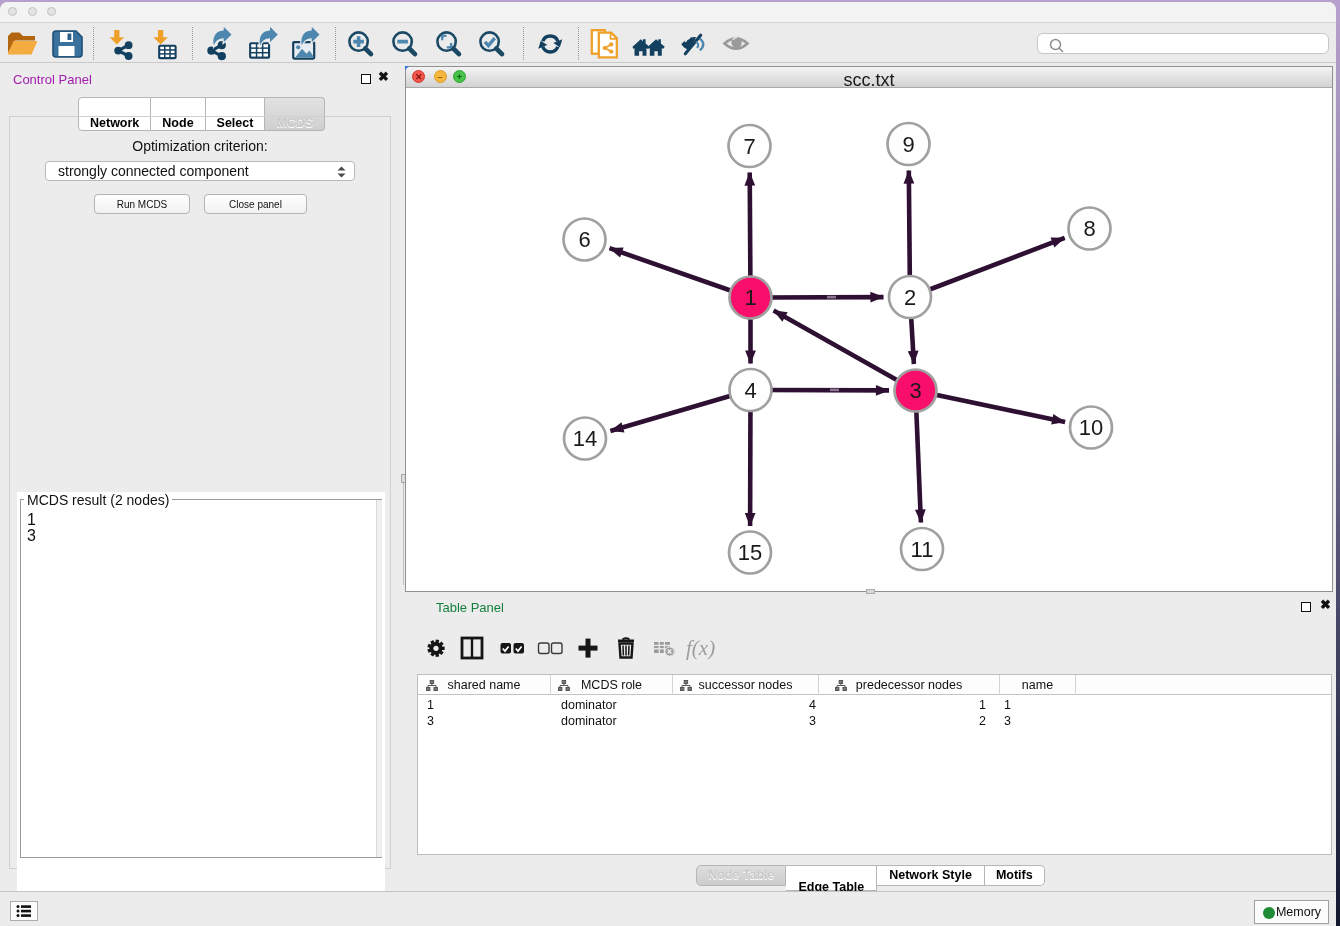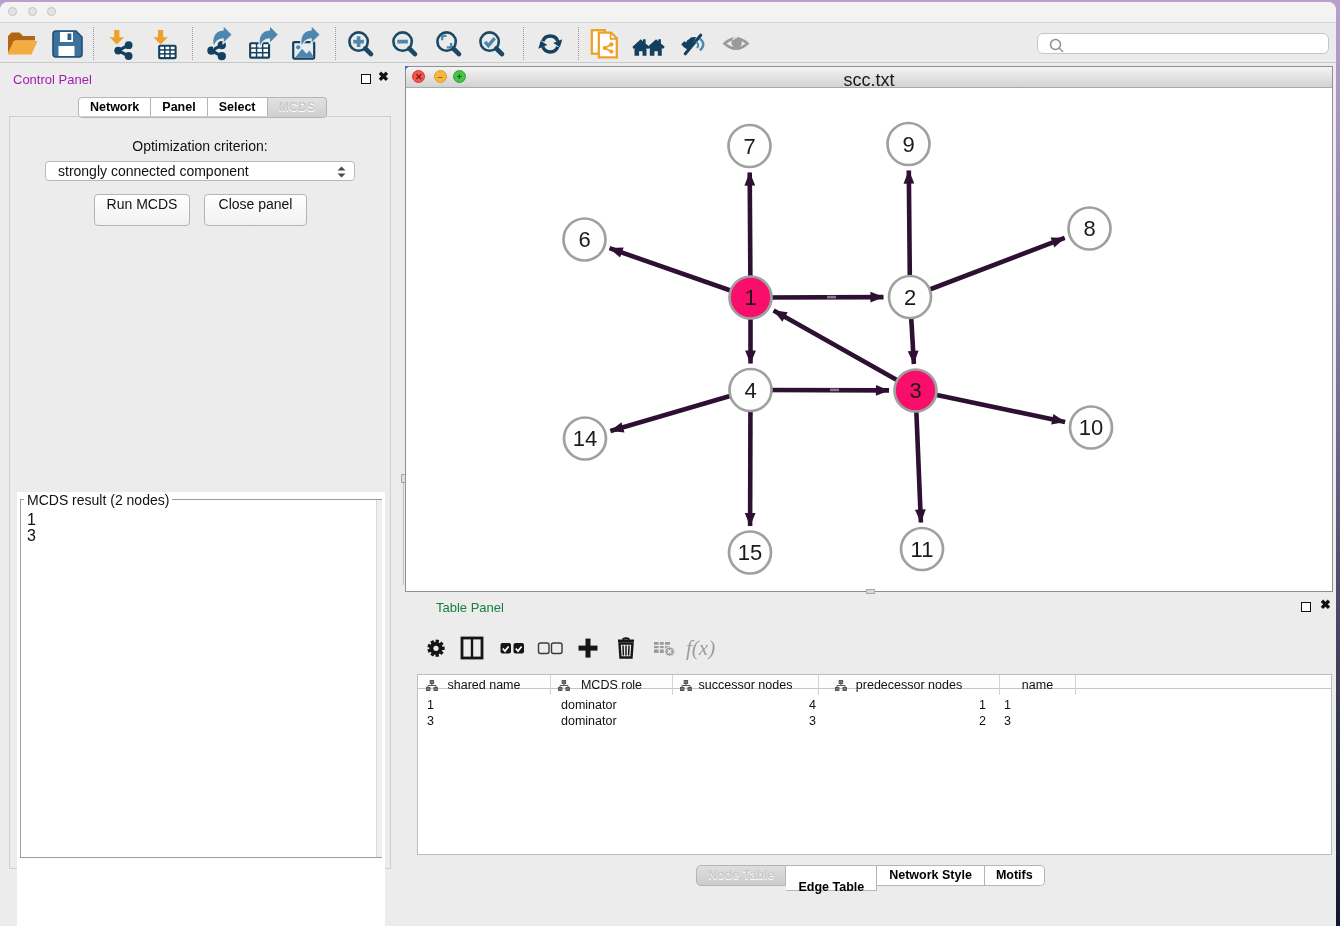--- a/index.html
+++ b/index.html
@@ -11,46 +11,46 @@
 
 #toolbar{position:absolute;left:0;top:21px;width:100%;height:40px;background:#ebebeb;border-bottom:1px solid #c9c9c9}
 .tsep{position:absolute;top:4px;height:33px;width:0;border-left:1px dotted #979797}
 #search{position:absolute;left:1037px;top:10px;width:292px;height:21px;background:#fff;border:1px solid #c6c6c6;border-radius:6px}
 
 #cpanel{position:absolute;left:0;top:61px;width:400px;height:828px;background:#ececec}
 #cptitle{position:absolute;left:13px;top:9px;font-size:13px;color:#a21caf}
 .float-ic{position:absolute;width:10px;height:10px;border:1.5px solid #111;background:#fff}
 .close-x{position:absolute;font-size:13px;font-weight:bold;color:#111}
 .tabrow{position:absolute;display:flex;height:21px;font-size:12.5px;font-weight:bold}
-.tab{background:#fff;border:1px solid #b5b5b5;border-left:none;padding:0 11px;line-height:19px;color:#000;text-align:left}
+.tab{background:#fff;border:1px solid #b5b5b5;border-left:none;padding:16px 11px;line-height:19px;color:#000;text-align:left}
 .tab.first{border-left:1px solid #b5b5b5;border-radius:4px 0 0 4px}
 .tab.sel{background:linear-gradient(#e2e2e2,#cfcfcf);color:#c9c9c9;text-shadow:0 1px 0 #fff;border-radius:0 4px 4px 0}
 #cpbox{position:absolute;left:9px;top:53px;width:382px;height:753px;border:1px solid #cfcfcf}
 #optlabel{position:absolute;left:0;top:21px;width:100%;text-align:center;font-size:14px;color:#111}
 #combo{position:absolute;left:35px;top:44px;width:310px;height:20px;background:#fff;border:1px solid #b9b9b9;border-radius:4px;font-size:14px;line-height:19px;padding-left:12px;color:#111}
-.btn{position:absolute;top:77px;height:32px;background:linear-gradient(#ffffff,#f1f1f1);border:1px solid #b4b4b4;border-radius:4px;font-size:14px;text-align:center;line-height:19px;color:#111}
+.btn{position:absolute;top:77px;height:20px;background:linear-gradient(#ffffff,#f1f1f1);border:1px solid #b4b4b4;border-radius:4px;font-size:10px;text-align:center;line-height:19px;color:#111}
 #mcdsbox{position:absolute;left:7px;top:375px;width:368px;height:464px;background:#fff}
 #mcdsborder{position:absolute;left:2.5px;top:7px;width:362px;height:359px;border:1px solid #9a9a9a}
 #mcdslabel{position:absolute;left:7px;top:0;background:#fff;padding:0 3px;font-size:14px;color:#111}
 #mcdstext{position:absolute;left:10px;top:20px;font-size:16px;color:#111;line-height:16px}
 #mcdssb{position:absolute;right:3px;top:8px;width:6px;height:357px;background:#efefef;border-left:1px solid #dadada}
 
 #vsplit{position:absolute;left:400px;top:61px;width:8px;height:828px;background:#ececec}
 
 #netframe{position:absolute;left:405px;top:64px;width:928px;height:526px;border:1px solid #909090;background:#fff}
 #nettitle{position:absolute;left:0;top:0;width:100%;height:21px;background:linear-gradient(#f4f4f4,#d2d2d2);border-bottom:1px solid #aaa}
 #nettitle .txt{position:absolute;width:100%;top:3px;text-align:center;font-size:18px;color:#1a1a1a}
 .mac{position:absolute;top:2.5px;width:13px;height:13px;border-radius:50%;font:bold 9px/12px "Liberation Sans",sans-serif;text-align:center}
 #canvas{position:absolute;left:0;top:21px;width:926px;height:503px;background:#fff}
 
 #tpanel{position:absolute;left:408px;top:595px;width:928px;height:294px;background:#ececec}
 #tptitle{position:absolute;left:28px;top:3px;font-size:13px;color:#15803d}
 #ttool{position:absolute;left:0;top:0;height:64px;width:100%}
 #tbl{position:absolute;left:9px;top:77px;width:915px;height:181px;background:#fff;border:1px solid #bdbdbd}
-#thead{position:absolute;left:0;top:0;width:100%;height:14px;background:#fdfdfd;border-bottom:1px solid #c4c4c4;font-size:12.5px;color:#111}
+#thead{position:absolute;left:0;top:0;width:100%;height:20px;background:#fdfdfd;border-bottom:1px solid #c4c4c4;font-size:12.5px;color:#111}
 .th{position:absolute;top:0;height:20px;border-right:1px solid #d4d4d4;text-align:center;line-height:20px}
 .treeic{position:absolute;top:5px}
 .td{position:absolute;font-size:12.5px;color:#111}
 .btabs{position:absolute;top:268px;left:288px;display:flex;height:21px;font-size:12.5px;font-weight:bold}
 .btab{background:#fff;border:1px solid #b5b5b5;border-left:none;padding:0 11px;line-height:19px;color:#000}
 .btab.first{border-left:1px solid #b5b5b5;border-radius:5px 0 0 5px;background:linear-gradient(#dedede,#cccccc);color:#c9c9c9;text-shadow:0 1px 0 #fff}
 .btab.last{border-radius:0 5px 5px 0}
 
 #statusbar{position:absolute;left:0;top:889px;width:1336px;height:35px;background:#ececec;border-top:1px solid #c4c4c4}
 #listbtn{position:absolute;left:10px;top:9px;width:28px;height:20px;background:#fcfcfc;border:1px solid #ababab}
@@ -178,21 +178,21 @@
         </svg>
       </div>
   </div>
 
   <div id="cpanel">
     <div id="cptitle">Control Panel</div>
     <div class="float-ic" style="left:361px;top:11px"></div>
     <div class="close-x" style="left:378px;top:6px">✖</div>
     <div class="tabrow" style="left:78px;top:34px">
       <div class="tab first">Network</div>
-        <div class="tab">Panel</div>
+        <div class="tab">Node</div>
         <div class="tab">Select</div>
         <div class="tab sel">MCDS</div>
     </div>
     <div id="cpbox">
       <div id="optlabel">Optimization criterion:</div>
       <div id="combo">strongly connected component
         <svg width="13" height="14" style="position:absolute;right:6px;top:3px">
             <path d="M2.5 5.5 L6.5 1.5 L10.5 5.5 Z" fill="#4a4a4a"></path>
             <path d="M2.5 8.5 L6.5 12.5 L10.5 8.5 Z" fill="#4a4a4a"></path>
           </svg>
@@ -380,14 +380,29 @@
         <div class="td" style="left:586px;top:39px">3</div>
     </div>
     <div class="btabs">
       <div class="btab first">Node Table</div>
         <div class="btab" style="padding:12px 12px">Edge Table</div>
         <div class="btab" style="padding:0 12px">Network Style</div>
         <div class="btab last">Motifs</div>
     </div>
   </div>
 
+  <div id="statusbar">
+    <div id="listbtn">
+        <svg width="26" height="18" style="position:absolute;left:0px;top:0px">
+          <g fill="#111">
+            <circle cx="7" cy="4.5" r="1.5"></circle>
+            <rect x="10" y="3.3" width="10" height="2.6"></rect>
+            <circle cx="7" cy="9" r="1.5"></circle>
+            <rect x="10" y="7.8" width="10" height="2.6"></rect>
+            <circle cx="7" cy="13.5" r="1.5"></circle>
+            <rect x="10" y="12.3" width="10" height="2.6"></rect>
+          </g>
+        </svg>
+      </div>
+    <div id="membtn"><div id="memdot"></div>Memory</div>
+  </div>
 </div>
 <div id="redge"></div>
 
 </body></html>

